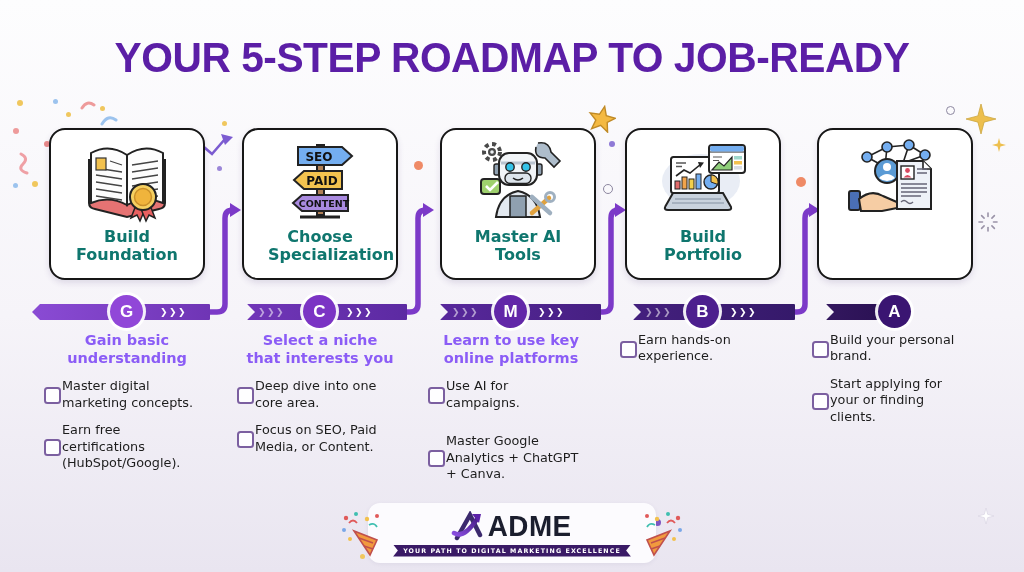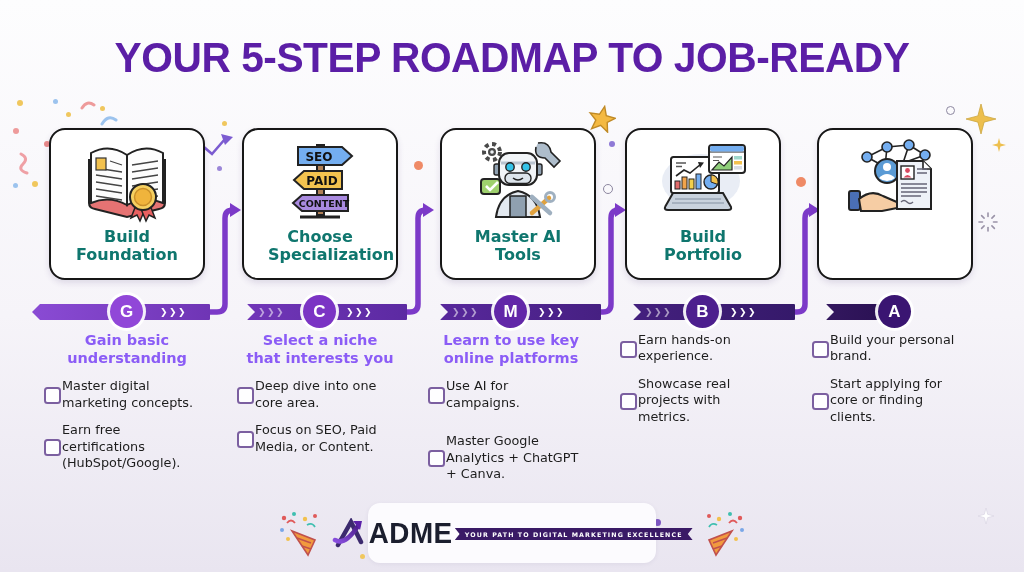--- a/index.html
+++ b/index.html
@@ -52,21 +52,21 @@
     width:13px;height:13px;border:2px solid #7b5fa0;border-radius:3.5px;background:#fefeff;
     flex-shrink:0;margin-top:2px;
   }
   .item-text{font-size:12.8px;line-height:1.28;color:#1d1d1d;max-width:136px}
   
   .footer{
     position:absolute;left:368px;top:503px;width:288px;height:60px;background:#fcfbfe;
     border-radius:12px;display:flex;align-items:center;justify-content:center;gap:8px;
     box-shadow:0 1px 4px rgba(80,60,120,.08);
   }
-  .brand-block{display:flex;align-items:center}
+  .brand-block{display:flex;flex-direction:column;align-items:center}
   .brand-row{display:flex;align-items:center;gap:2px}
   .brand-text{
     font-family:"Liberation Sans",sans-serif;font-weight:bold;font-size:29px;
     letter-spacing:.5px;color:#1b1e2e;transform:scaleX(.96);
   }
   .tagline{
     margin-top:2px;background:#3a1a66;color:#fff;font-size:6.3px;letter-spacing:1.1px;
     padding:2.5px 10px;clip-path:polygon(0 0,100% 0,98% 50%,100% 100%,0 100%,2% 50%);
     white-space:nowrap;font-weight:bold;
   }
@@ -314,34 +314,30 @@
     <span class="cb"></span>
     <span class="item-text">Master Google Analytics + ChatGPT + Canva.</span>
   </div>
 </div>
 
 <div class="col" style="left:610px">
   <div class="item">
     <span class="cb"></span>
     <span class="item-text">Earn hands-on experience.</span>
   </div>
-  <div class="item">
-    <span class="cb"></span>
-    <span class="item-text">Showcase real projects with metrics.</span>
-  </div>
 </div>
 
 <div class="col" style="left:802px">
   <div class="item">
     <span class="cb"></span>
     <span class="item-text">Build your personal brand.</span>
   </div>
   <div class="item">
     <span class="cb"></span>
-    <span class="item-text">Start applying for core or finding clients.</span>
+    <span class="item-text">Start applying for your or finding clients.</span>
   </div>
 </div>
 
 <div class="footer">
   <svg class="popper" width="46" height="48" viewBox="0 0 46 48">
     <polygon points="31,46 15,22 38,31" fill="#f19a3e" stroke="#c0504d" stroke-width="1.6"></polygon>
     <path d="M20 29 l14 5 M25 37 l9 3" stroke="#c0504d" stroke-width="1.4"></path>
     <circle cx="7" cy="9" r="2.2" fill="#e05a5a"></circle>
       <circle cx="17" cy="5" r="2" fill="#3fbfb0"></circle>
     <circle cx="28" cy="10" r="2.2" fill="#f2c14e"></circle>

